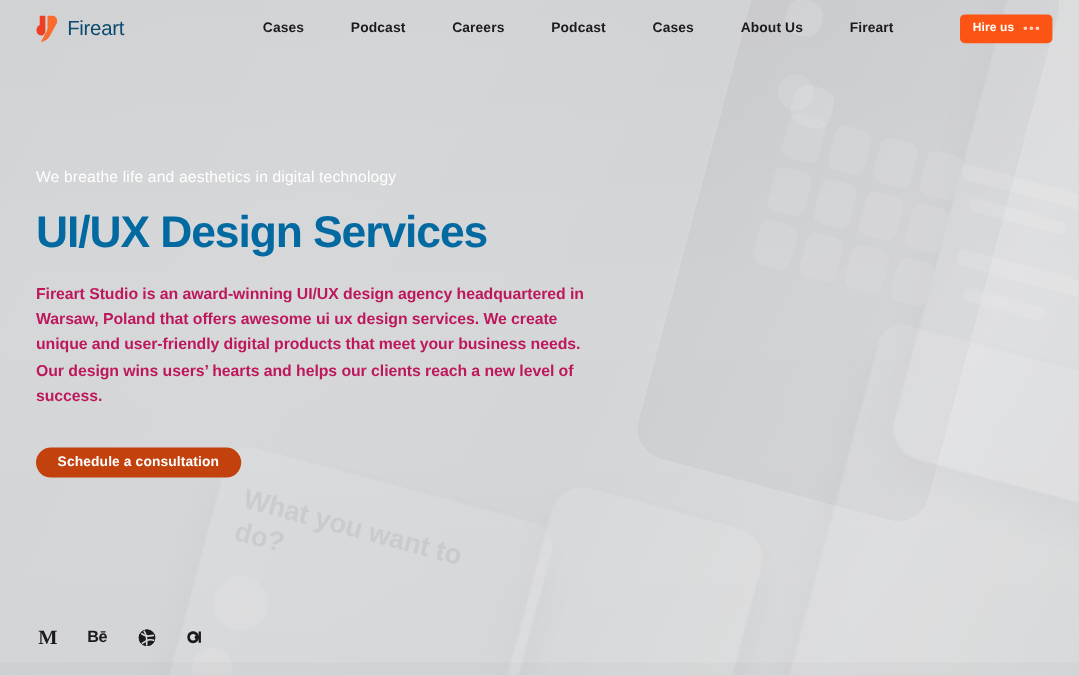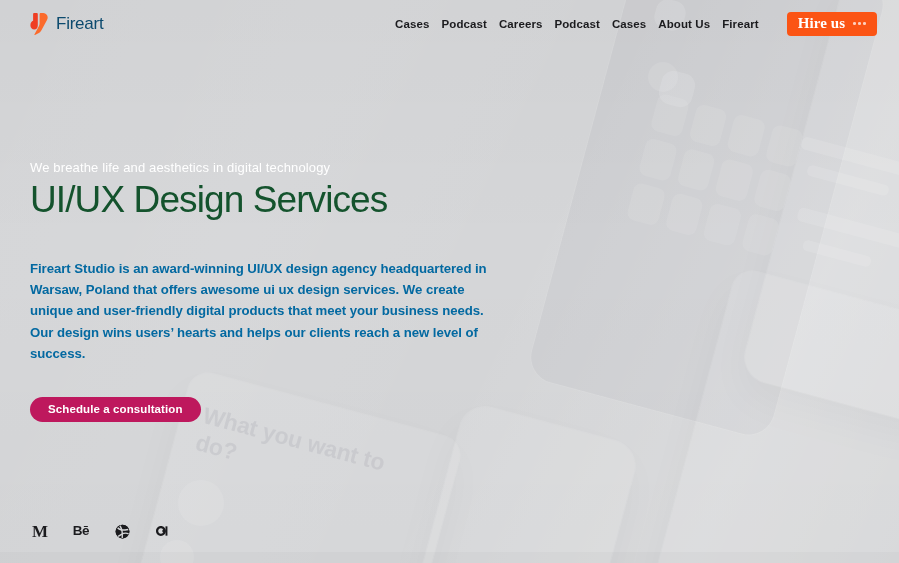--- a/index.html
+++ b/index.html
@@ -114,71 +114,71 @@
   }
 
   .brand { display:flex; align-items:center; gap:8px; cursor:pointer; }
   .brand-mark { width:18px; height:22px; flex:none; display:block; }
   .brand-name {
     font-size:17px; font-weight:400; color:#0c4a6e; letter-spacing:-0.25px;text-align:right;
   }
 
   .nav {
     margin-left:auto;
-    display:flex; align-items:center; gap:12px;
+    display:flex; align-items:center; gap:39px;
   }
   .nav-link {
     font-size:11.5px; font-weight:600; color:#1b1b1e;
     letter-spacing:0.1px; cursor:pointer; white-space:nowrap;
   }
 
   .hire-btn {
     margin-left:16px;
     display:flex; align-items:center; gap:8px;
     background:#fb5414;
     border:none; border-radius:4px;
     height:24px; padding:0 11px;
     cursor:pointer;
   }
   .hire-label {
-    font-size:15px; font-weight:700; color:#fff; letter-spacing:0.1px;
-    font-family:Liberation Serif, serif;
+    font-size:10px; font-weight:700; color:#fff; letter-spacing:0.1px;
+    font-family:Liberation Sans, sans-serif;
   }
   .hire-dots { display:flex; gap:2.5px; }
   .hire-dots i {
     width:2.6px; height:2.6px; border-radius:50%;
     background:rgba(255,255,255,0.72); display:block;
   }
 
   
-  .hero { position:absolute; left:30px; top:160px; width:520px; z-index:5; }
+  .hero { position:absolute; left:30px; top:140px; width:520px; z-index:5; }
 
   .eyebrow {
     font-size:13px; color:#ffffff; font-weight:400;
     letter-spacing:0.15px; line-height:1.3;
   }
 
   .headline {
-    margin-top:4px;
-    font-size:37px; font-weight:400; color:#14532d;
+    margin-top:18px;
+    font-size:37px; font-weight:700; color:#0369a1;
     letter-spacing:-0.9px; line-height:1.05;
     white-space:nowrap;
   }
 
   .lede {
-    margin-top:38px;
+    margin-top:20px;
     width:472px;
-    font-size:13.2px; font-weight:600; color:#0369a1;
+    font-size:13.2px; font-weight:600; color:#be185d;
     line-height:1.62; letter-spacing:-0.05px;
   }
 
   .cta {
     margin-top:32px;
     display:inline-flex; align-items:center; justify-content:center;
-    background:#be185d; border:none; border-radius:18px;
+    background:#c2410c; border:none; border-radius:18px;
     height:25px; padding:0 18px;
     cursor:pointer;
   }
   .cta-label {
     font-size:11.5px; font-weight:700; color:#fff; letter-spacing:0.1px;
     font-family:"Liberation Sans", sans-serif;
   }
 
   
   .socials {

